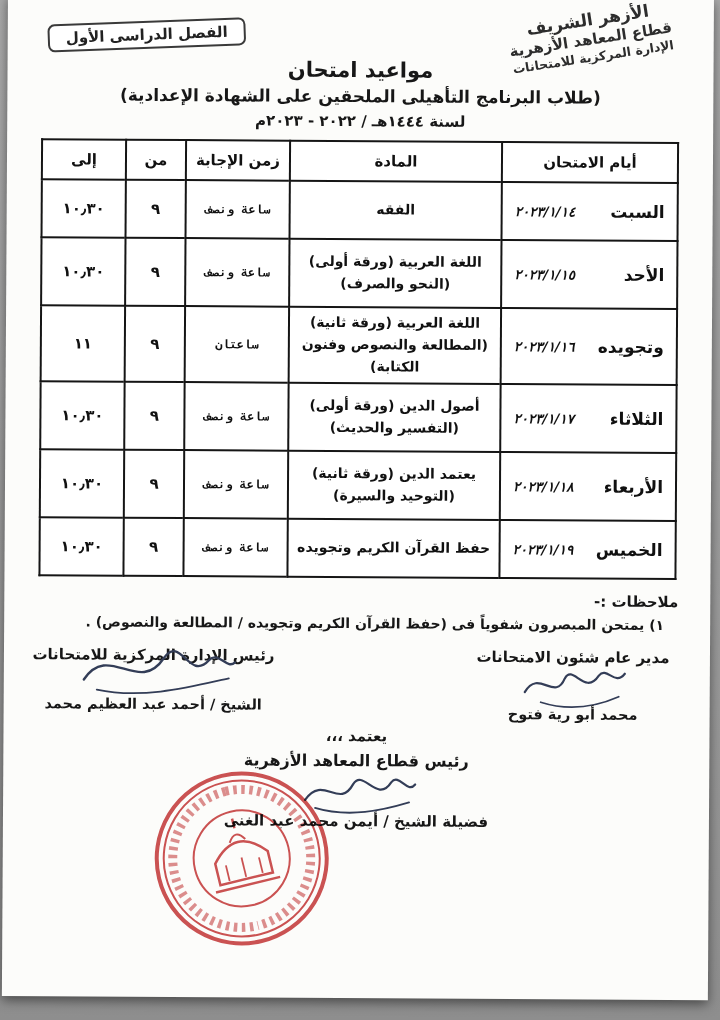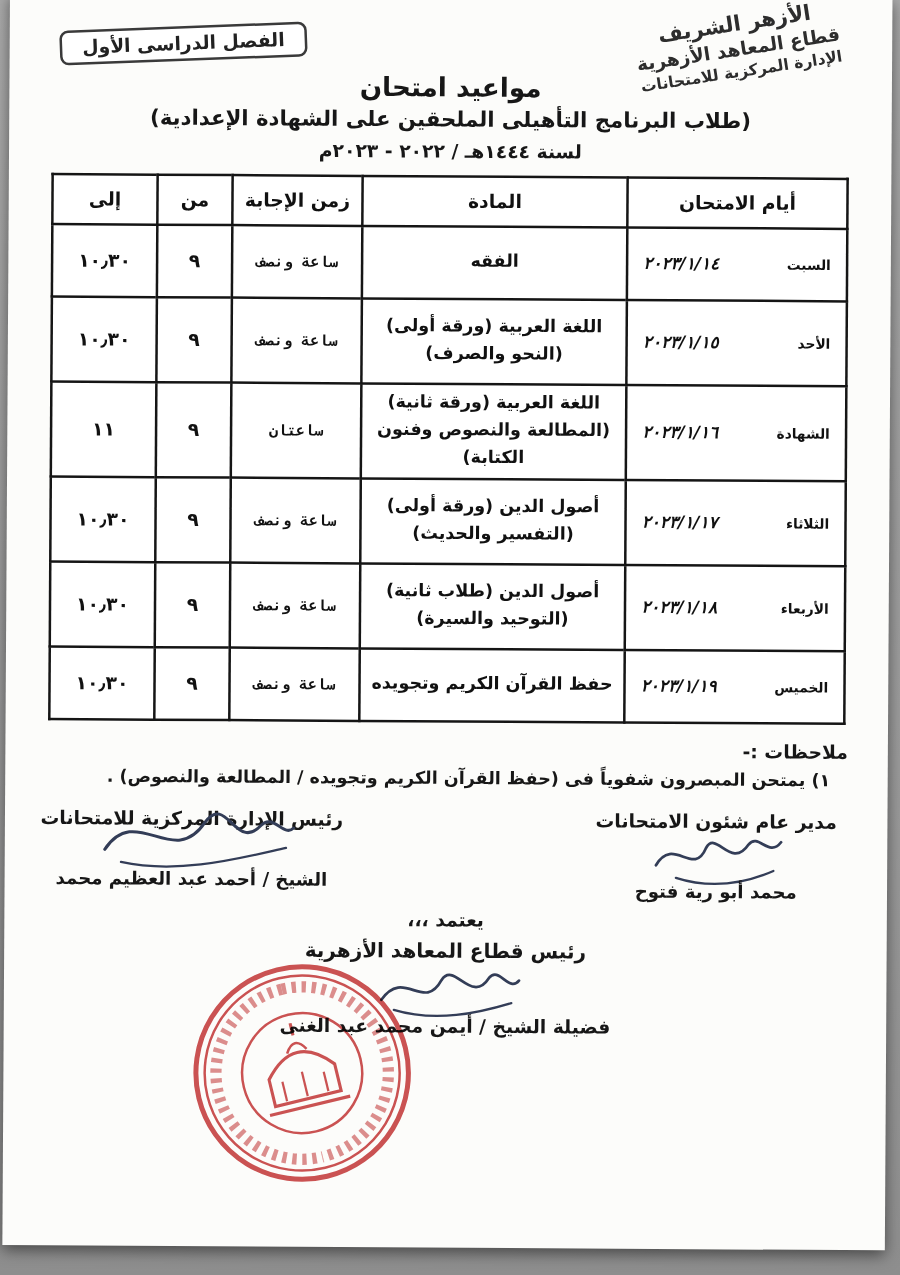--- a/index.html
+++ b/index.html
@@ -43,21 +43,21 @@
   }
   .exam-table th,.exam-table td{
     border:2px solid #151515;text-align:center;vertical-align:middle;
     font-weight:bold;color:#111;padding:2px 4px;
   }
   .exam-table th{font-size:15px;height:34px;}
   tr.r-sm td{height:52px;}
   tr.r-md td{height:62px;}
   tr.r-lg td{height:70px;}
   .day-wrap{display:flex;justify-content:space-between;align-items:center;padding:0 8px;}
-  .day-name{font-size:11px;}
+  .day-name{font-size:17px;}
   .day-date{font-size:13.5px;font-style:italic;}
   .subj-line{display:block;font-size:14px;line-height:1.55;}
   .dur-cell{font-size:12px;font-family:Liberation Mono, monospace;}
   .time-cell{font-size:15px;}
 
   .notes{margin:13px 32px 0;}
   .notes-heading{font-size:15px;font-weight:bold;}
   .notes-item{font-size:14px;font-weight:bold;margin-top:6px;margin-right:14px;}
 
   .signatures{display:flex;direction:rtl;justify-content:space-between;margin:16px 22px 0;}
@@ -146,21 +146,21 @@
             <span class="subj-line">اللغة العربية (ورقة أولى)</span>
             <span class="subj-line">(النحو والصرف)</span>
           </td>
           <td class="dur-cell">ساعة ونصف</td>
           <td class="time-cell">٩</td>
           <td class="time-cell">١٠٫٣٠</td>
         </tr>
         <tr class="r-lg">
           <td>
             <div class="day-wrap">
-              <span class="day-name">الشهادة</span>
+              <span class="day-name">وتجويده</span>
               <span class="day-date">٢٠٢٣/١/١٦</span>
             </div>
           </td>
           <td>
             <span class="subj-line">اللغة العربية (ورقة ثانية)</span>
             <span class="subj-line">(المطالعة والنصوص وفنون الكتابة)</span>
           </td>
           <td class="dur-cell">ساعتان</td>
           <td class="time-cell">٩</td>
           <td class="time-cell">١١</td>
@@ -181,21 +181,21 @@
           <td class="time-cell">١٠٫٣٠</td>
         </tr>
         <tr class="r-md">
           <td>
             <div class="day-wrap">
               <span class="day-name">الأربعاء</span>
               <span class="day-date">٢٠٢٣/١/١٨</span>
             </div>
           </td>
           <td>
-            <span class="subj-line">أصول الدين (طلاب ثانية)</span>
+            <span class="subj-line">يعتمد الدين (ورقة ثانية)</span>
             <span class="subj-line">(التوحيد والسيرة)</span>
           </td>
           <td class="dur-cell">ساعة ونصف</td>
           <td class="time-cell">٩</td>
           <td class="time-cell">١٠٫٣٠</td>
         </tr>
         <tr class="r-sm">
           <td>
             <div class="day-wrap">
               <span class="day-name">الخميس</span>

